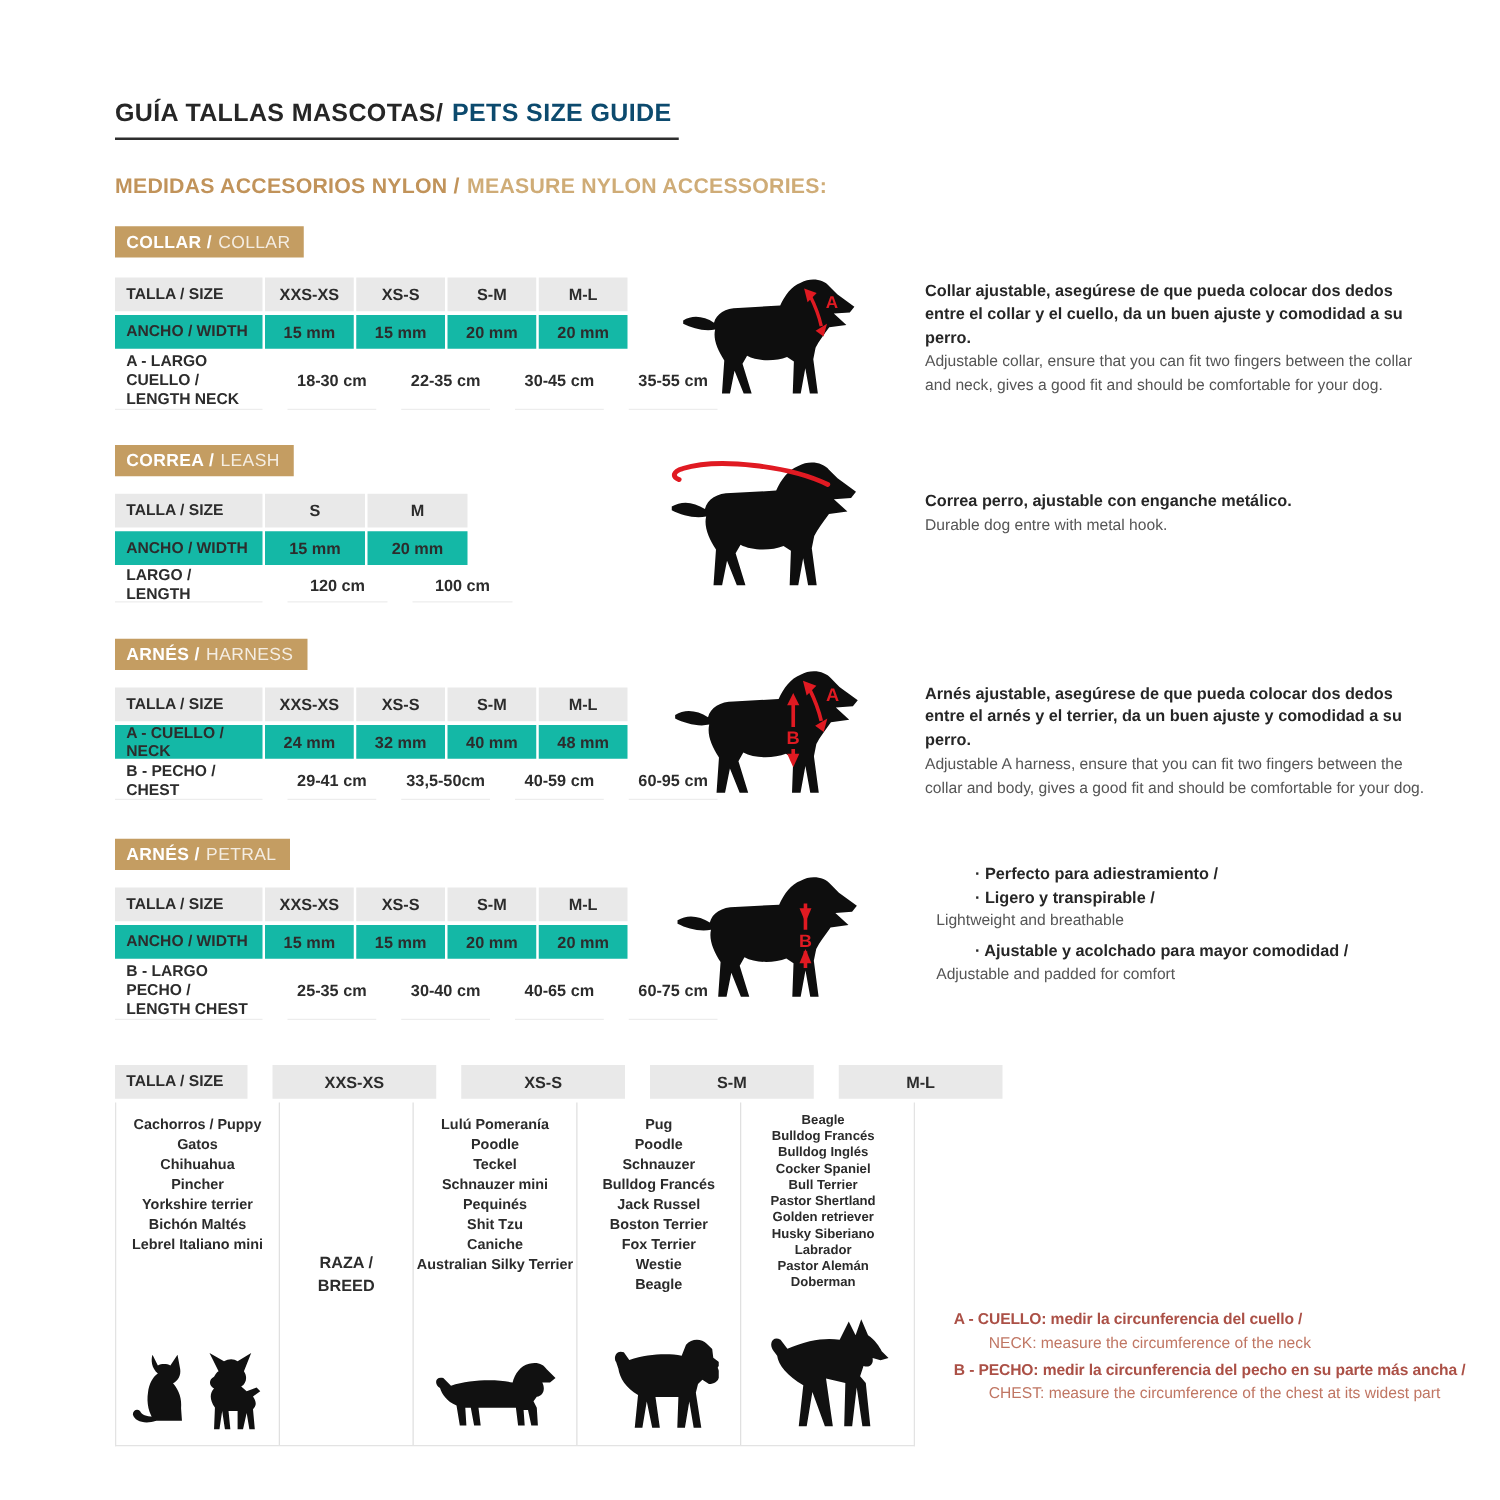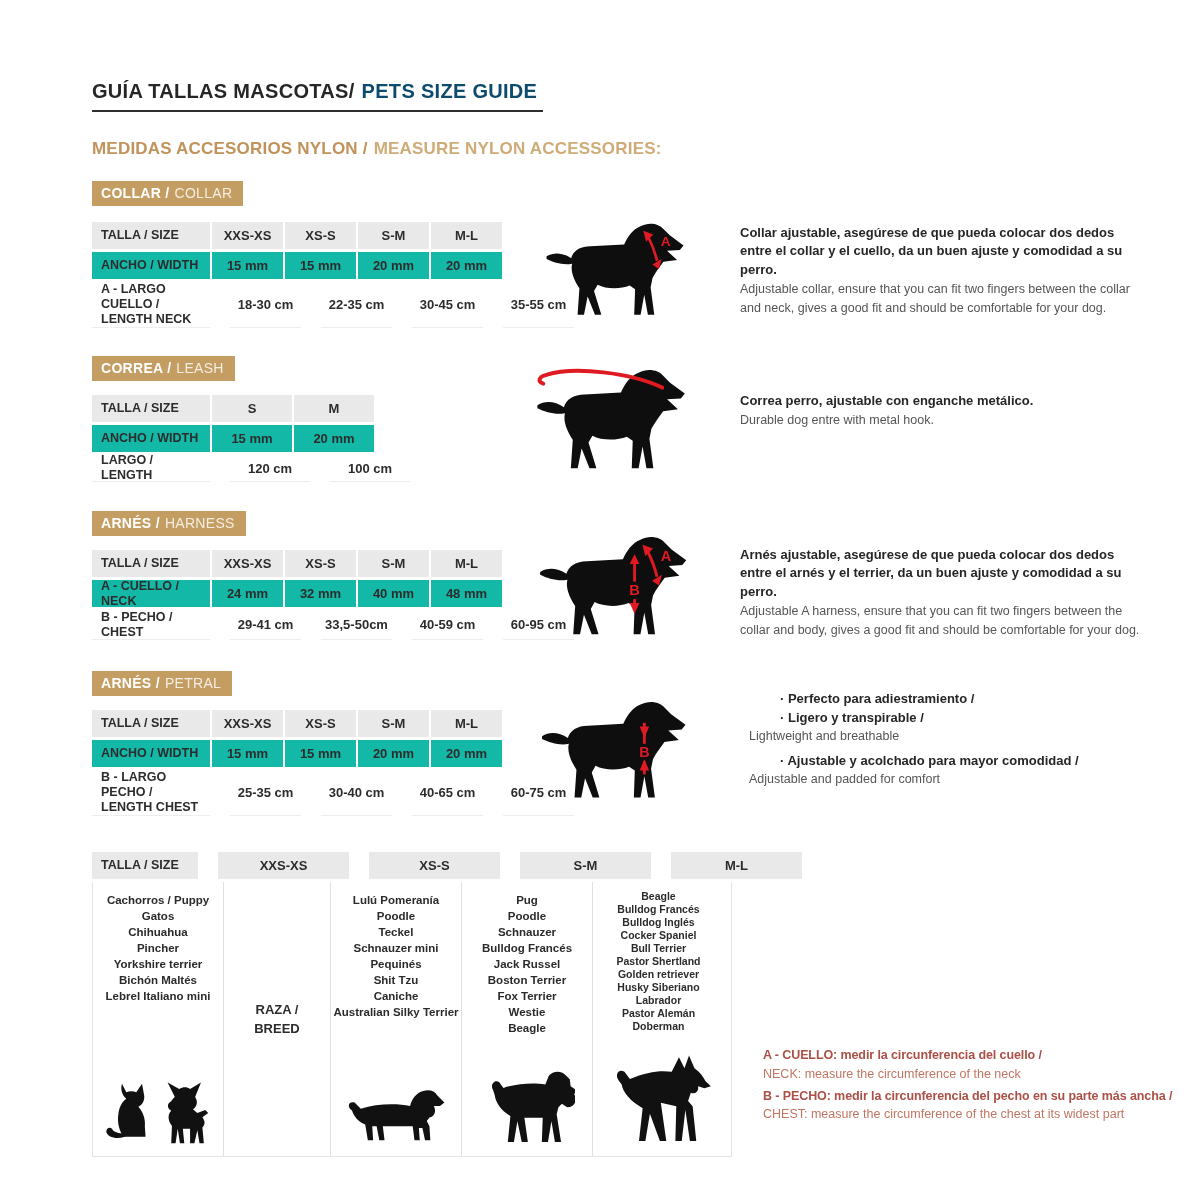--- a/index.html
+++ b/index.html
@@ -59,21 +59,21 @@
   .raza-label { font-size:13px; font-weight:bold; text-align:center; white-space:pre-line; line-height:19px; color:#2c2c2c; }
   .breed-list {
     margin-top:10px; font-size:11.5px; font-weight:bold; line-height:16px;
     text-align:center; white-space:pre-line; color:#2b2b2b;
   }
   .breed-list.tight { font-size:10.5px; line-height:13px; margin-top:8px; }
   .breed-icons { margin-top:auto; margin-bottom:6px; display:flex; align-items:flex-end; gap:4px; }
   
   .notes { position:absolute; left:763px; top:1046px; width:428px; }
   .note-es { font-weight:bold; color:#ab5046; font-size:12.5px; line-height:1.5; letter-spacing:-.1px; }
-  .note-en { color:#c07663; font-size:12.5px; line-height:1.5; margin-bottom:3px; }
+  .note-en { color:#c07663; font-size:12.5px; line-height:1.5; margin-left:28px; margin-bottom:3px; }
   svg { display:block; }
   .dog-body { fill:#0e0e0e; }
   .marker { fill:#e01a22; }
   .marker-stroke { stroke:#e01a22; fill:none; }
   .marker-text { fill:#e01a22; font-family:"Liberation Sans",sans-serif; font-weight:bold; font-size:15px; }
   .animal { fill:#111111; }
 </style>
 </head>
 <body>
 

